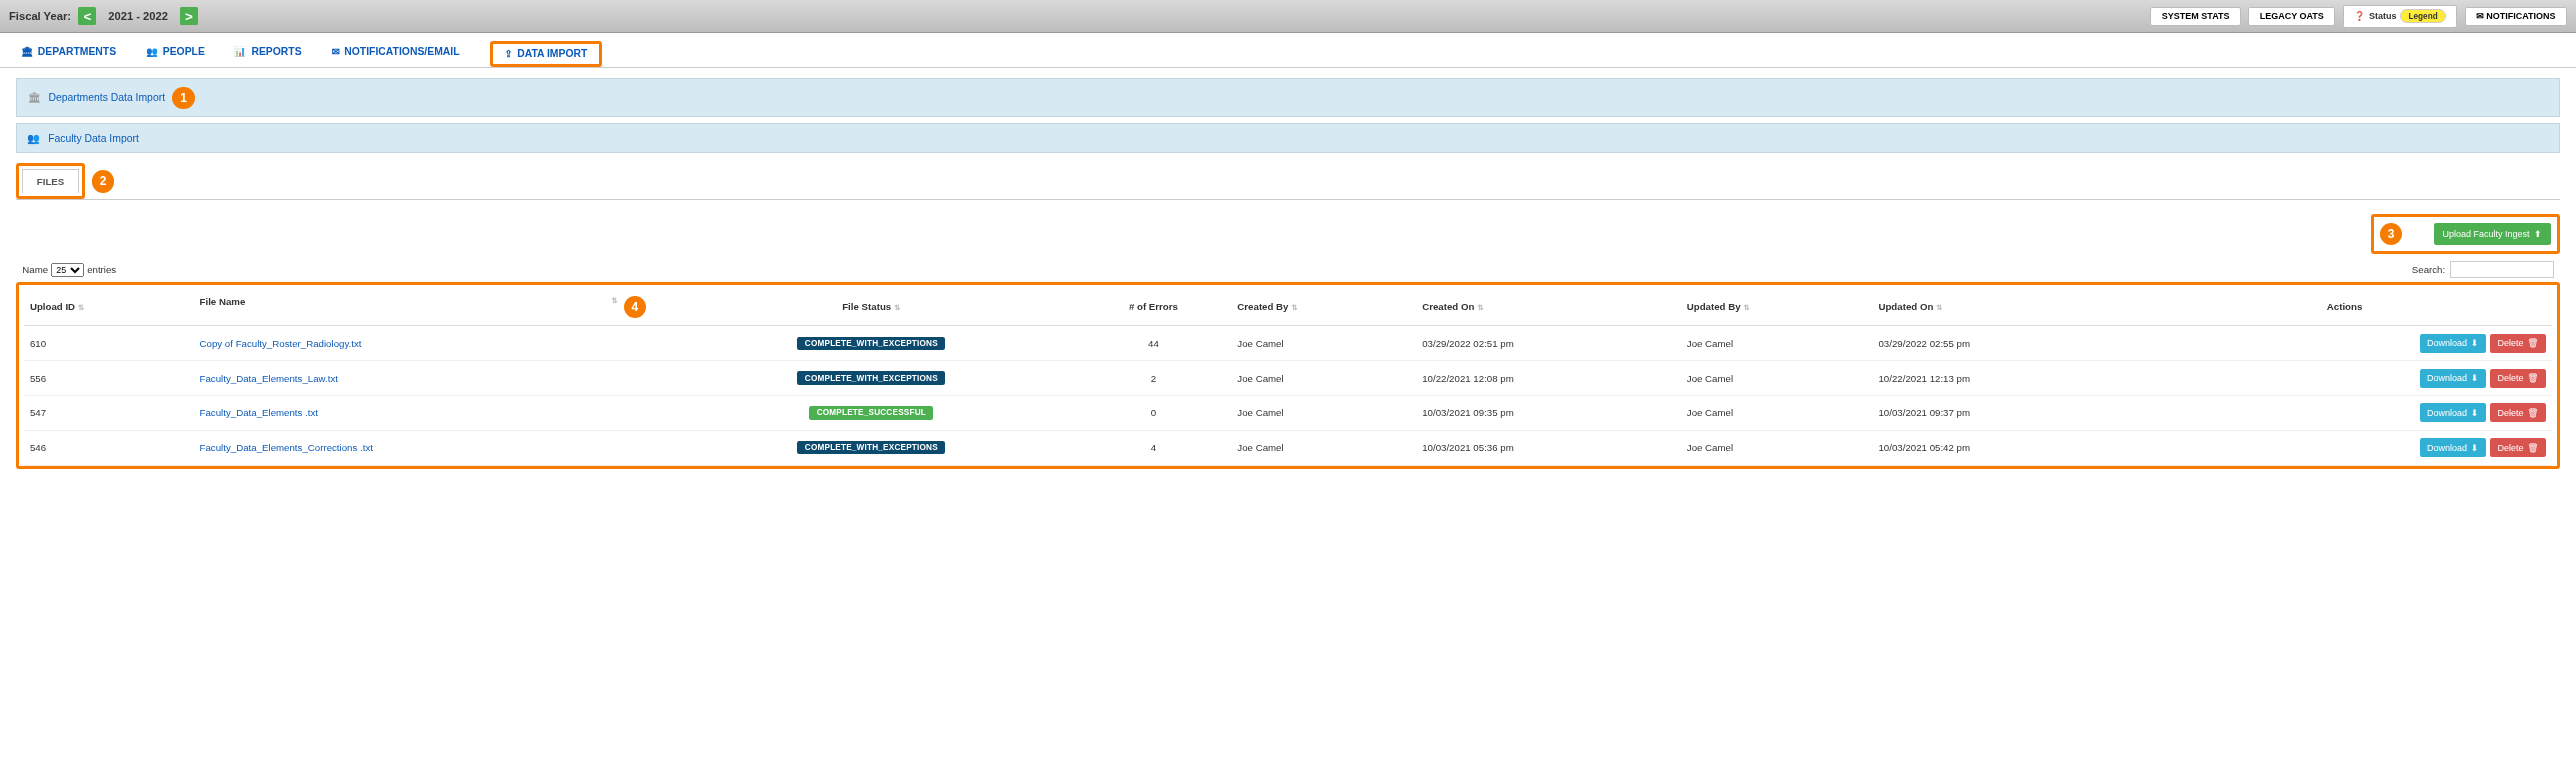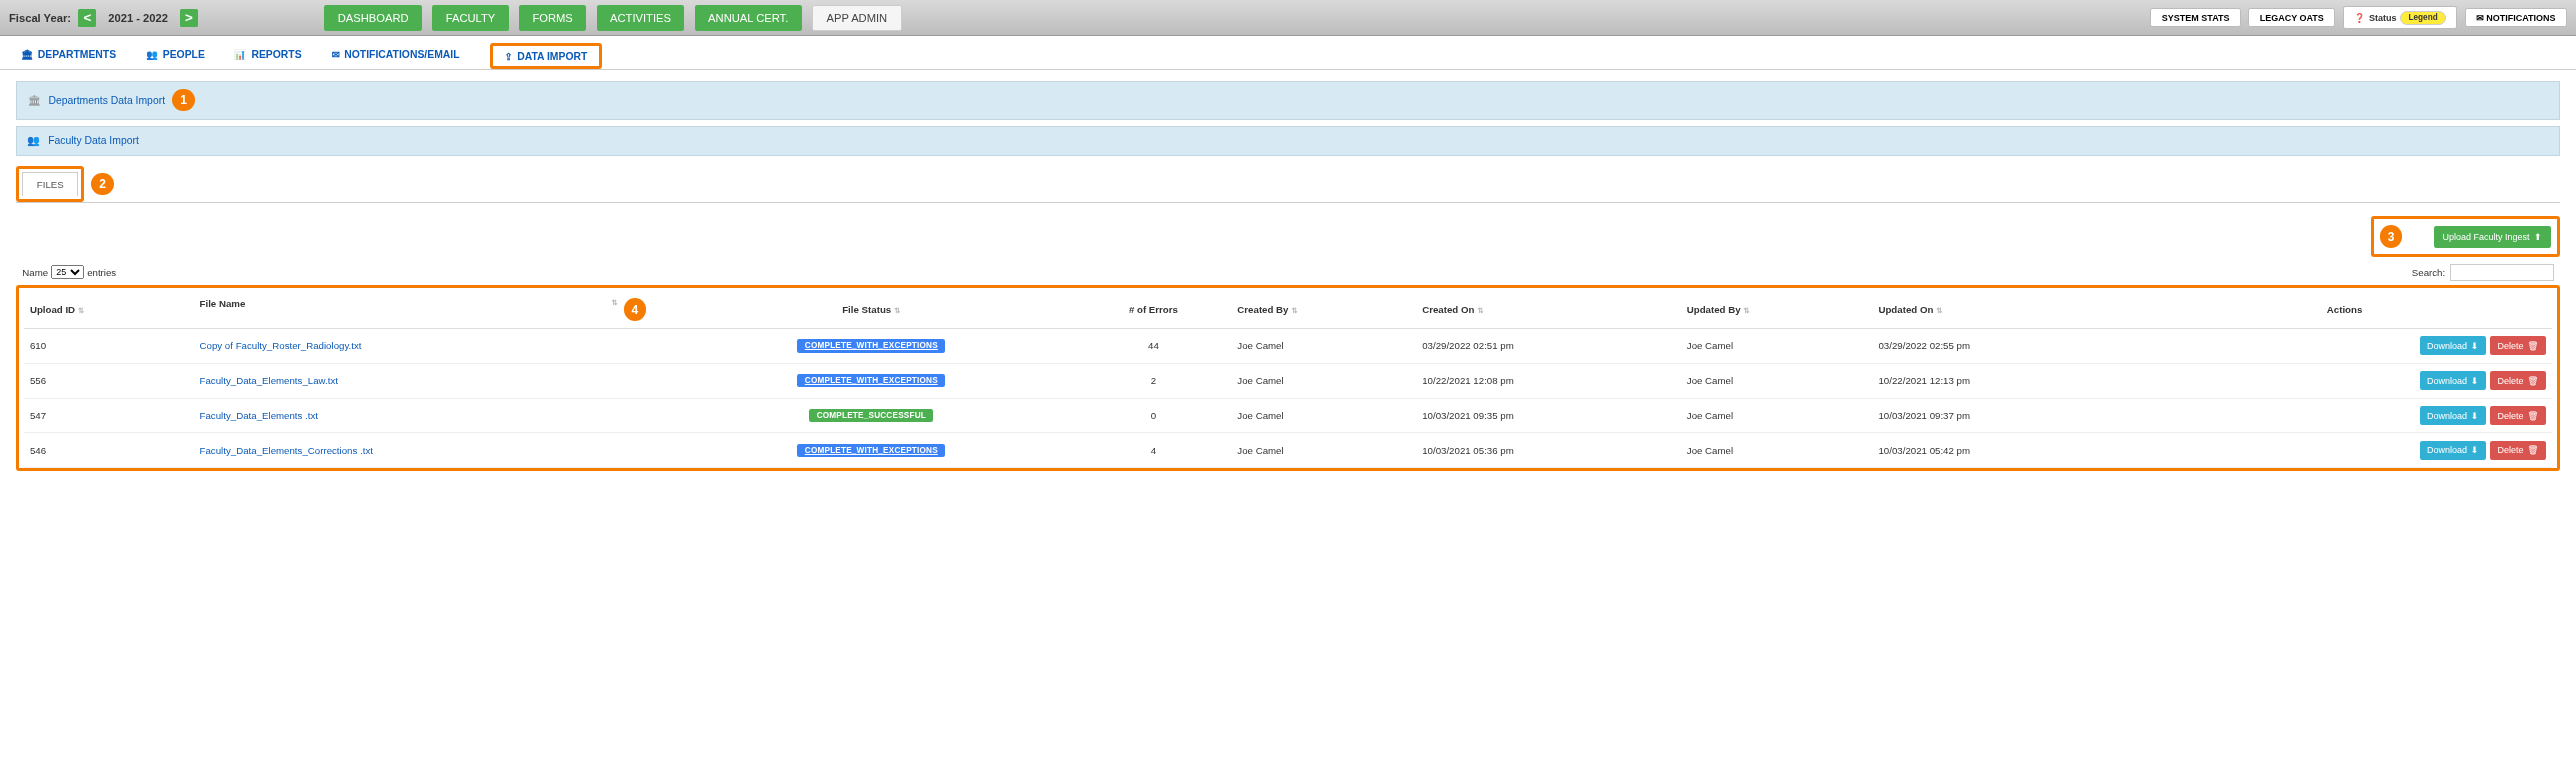--- a/index.html
+++ b/index.html
@@ -19,61 +19,53 @@
 .tabstrip { display: flex; gap: 30px; padding: 10.4px 21px 0; border-bottom: 0.7px solid #ccc; }
 .tab-item { display: flex; align-items: center; gap: 4.5px; color: #0b5ab8; font-weight: bold; font-size: 10.4px; cursor: pointer; padding-bottom: 7.4px; }
 .tab-item .ico { font-size: 9.7px; }
 .tab-active-wrap { border: 3px solid #f57c00; border-radius: 3px; padding: 4.5px 12px; margin-top: -3px; background: #fff; }
 .import-sections { margin: 10.4px 16.4px; }
 .import-row { background: #d7e9f2; border: 0.7px solid #c1d6e0; padding: 7.4px 10.4px; color: #0b5ab8; font-size: 10.4px; cursor: pointer; display: flex; align-items: center; gap: 7.4px; }
 .import-row + .import-row { margin-top: 6px; }
 .marker { display: inline-flex; align-items: center; justify-content: center; width: 22.3px; height: 22.3px; background: #f57c00; color: #fff; border-radius: 50%; font-weight: bold; font-size: 12px; }
 .files-tab-row { display: flex; align-items: center; gap: 7.4px; margin: 7.4px 16.4px 0; border-bottom: 0.7px solid #ccc; }
 .files-tab-box { border: 3px solid #f57c00; border-radius: 3px; padding: 3px; background: #fff; }
-.files-tab-inner { border: 0.7px solid #ccc; border-bottom: none; padding: 6px 13.4px; font-weight: normal; font-size: 9.7px; color: #555; background: #fff; }
+.files-tab-inner { border: 0.7px solid #ccc; border-bottom: none; padding: 6px 13.4px; font-weight: bold; font-size: 9.7px; color: #555; background: #fff; }
 .upload-row { display: flex; align-items: center; margin: 13.4px 16.4px 7.4px; }
 .upload-box { border: 3px solid #f57c00; border-radius: 3px; padding: 6px; margin-left: auto; display: flex; align-items: center; gap: 7.4px; }
 .upload-btn { background: #4CAF50; color: #fff; border: none; padding: 6px 9px; font-size: 9px; border-radius: 2.2px; cursor: pointer; display: inline-flex; align-items: center; gap: 4.5px; margin-left: 24px; }
 .table-controls { display: flex; align-items: center; margin: 4.5px 22.3px; font-size: 9.7px; }
 .table-controls select { margin: 0 3px; font-size: 9px; }
 .search-box { margin-left: auto; display: flex; align-items: center; gap: 4.5px; }
 .search-box input { border: 0.7px solid #ccc; height: 16.4px; width: 104px; padding: 0 3px; }
 .table-box { border: 3px solid #f57c00; border-radius: 3px; margin: 4.5px 16.4px 13.4px; padding: 3px 4.5px 0; }
 table { width: 100%; border-collapse: collapse; font-size: 9.7px; }
 th { text-align: left; padding: 7.4px 6px; font-weight: bold; color: #333; border-bottom: 0.7px solid #ddd; position: relative; }
 th .sort { color: #bbb; font-size: 7.4px; margin-left: 3px; }
 td { padding: 7.4px 6px; border-bottom: 0.7px solid #eee; vertical-align: middle; }
 .link { color: #0b5ab8; cursor: pointer; }
 .status-pill { display: inline-block; padding: 2.2px 7.4px; border-radius: 2.2px; color: #fff; font-size: 8.2px; font-weight: bold; letter-spacing: 0.2px; }
-.status-orange { background: #3b82f6; text-decoration: underline; }
+.status-orange { background: #0c4a6e; }
 .status-green { background: #4CAF50; }
 .actions-cell { text-align: right; white-space: nowrap; }
 .dl-btn { background: #31b0d5; color: #fff; border: none; padding: 4.5px 7.4px; font-size: 9px; border-radius: 2.2px; cursor: pointer; display: inline-flex; align-items: center; gap: 3.7px; margin-left: 24px; }
 .del-btn { background: #d9534f; color: #fff; border: none; padding: 4.5px 7.4px; font-size: 9px; border-radius: 2.2px; cursor: pointer; display: inline-flex; align-items: center; gap: 3.7px; margin-left: 4.5px; }
 .center { text-align: center; }
 .th-center { text-align: center; }
 .th-right { text-align: center; }
 </style>
 </head>
 <body>
 
 <div class="topbar">
   <span class="fy-label">Fiscal Year:</span>
   <button class="fy-btn">&lt;</button>
   <span class="fy-year">2021 - 2022</span>
   <button class="fy-btn">&gt;</button>
 
-  <div class="nav-center">
-    <button class="nav-btn">DASHBOARD</button>
-    <button class="nav-btn">FACULTY</button>
-    <button class="nav-btn">FORMS</button>
-    <button class="nav-btn">ACTIVITIES</button>
-    <button class="nav-btn">ANNUAL CERT.</button>
-    <button class="nav-btn admin">APP ADMIN</button>
-  </div>
 
   <div class="right-btns">
     <button class="util-btn">SYSTEM STATS</button>
     <button class="util-btn">LEGACY OATS</button>
     <span class="util-btn status-wrap">
       <span>❓</span>
       <span>Status</span>
       <span class="legend-badge">Legend</span>
     </span>
     <button class="util-btn">

